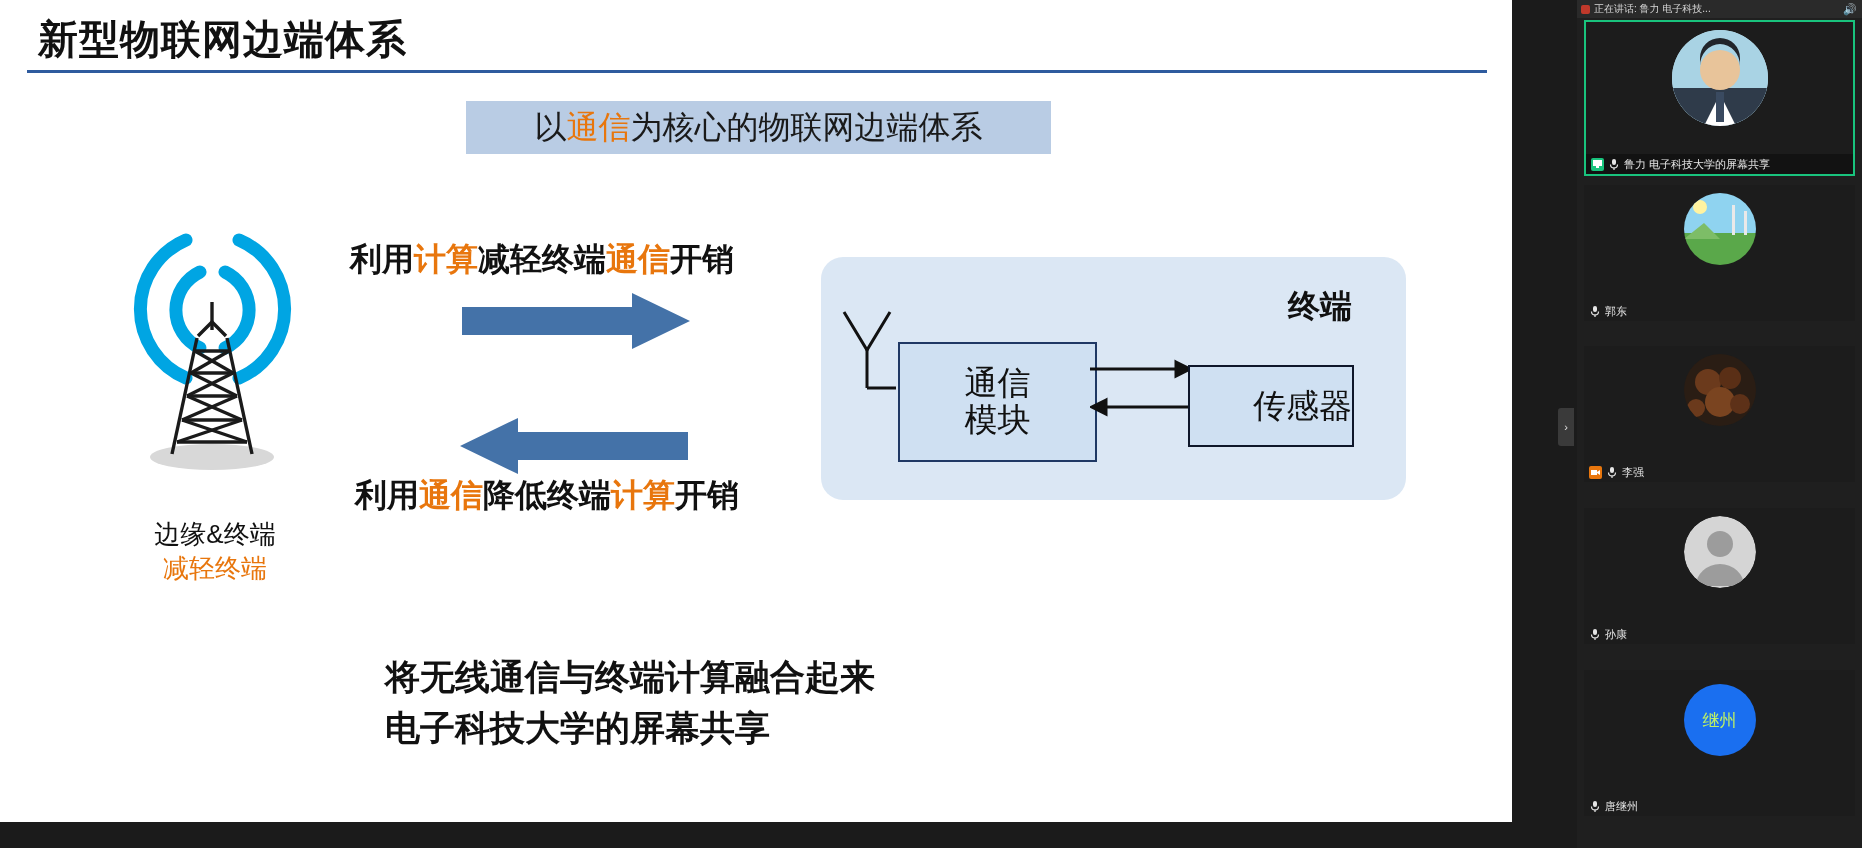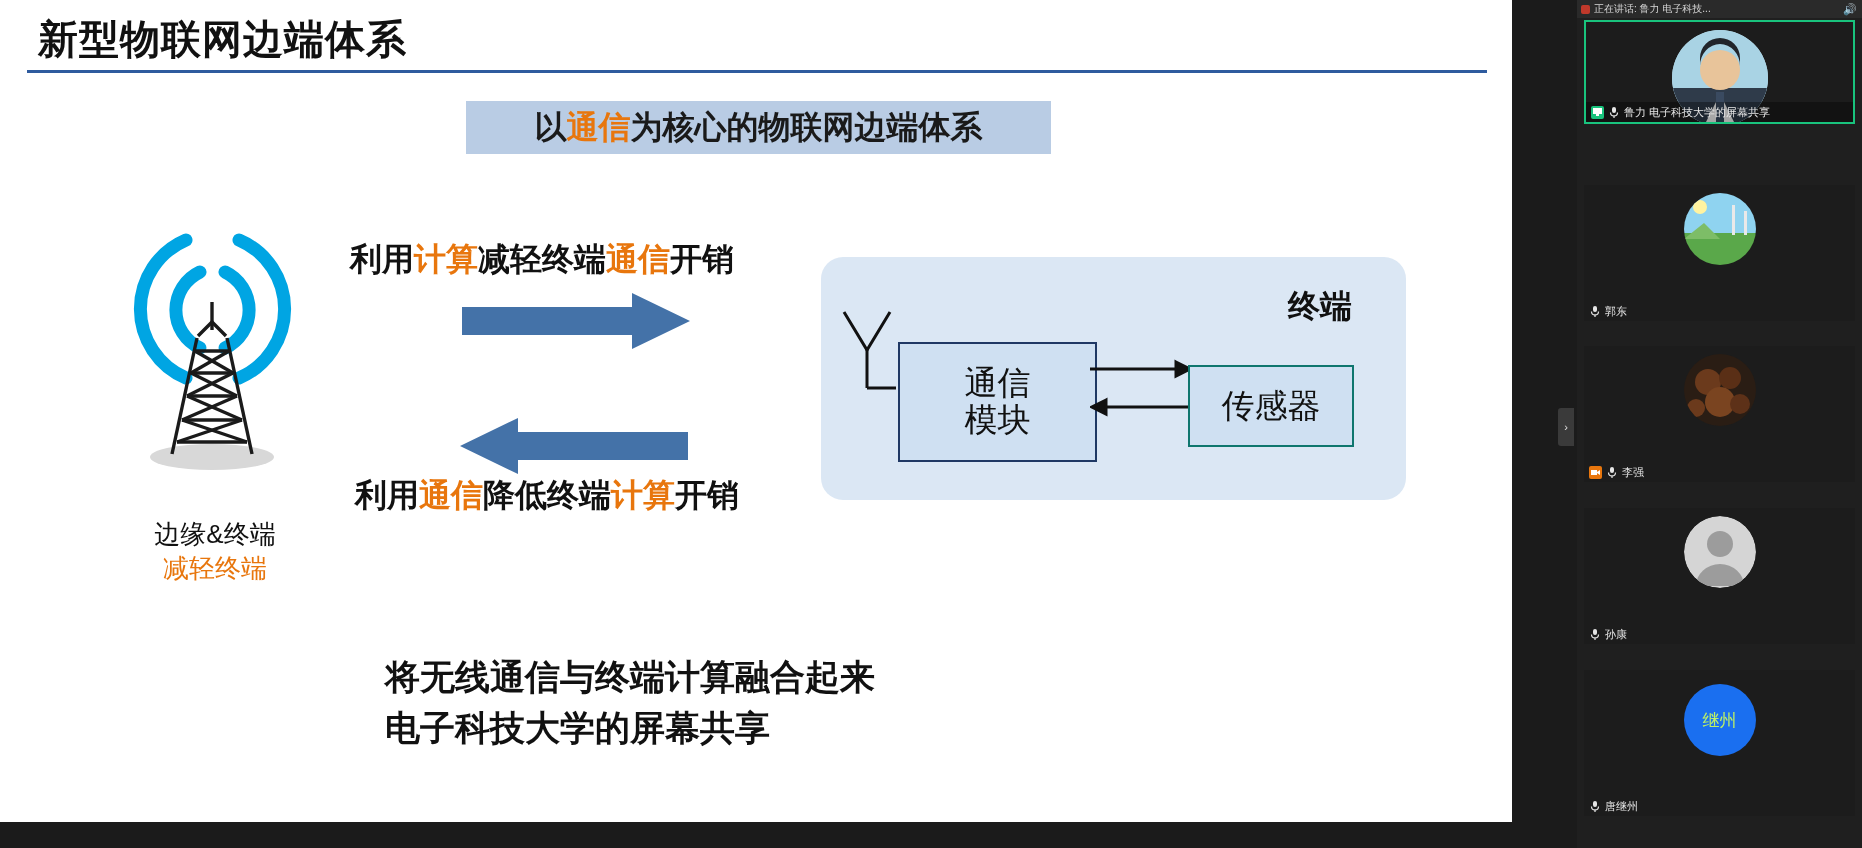--- a/index.html
+++ b/index.html
@@ -60,21 +60,21 @@
     top: 101px;
     width: 585px;
     height: 53px;
     background: #b9cce4;
     display: flex;
     align-items: center;
     justify-content: center;
   }
   .banner-text {
     font-size: 32px;
-    font-weight: bold;
+    font-weight: normal;
     color: #1a1a1a;
     white-space: nowrap;
   }
   .hl-orange { color: #e8760d; }
 
   
   .tower-wrap {
     position: absolute;
     left: 100px;
     top: 218px;
@@ -153,24 +153,24 @@
     line-height: 1.12;
     text-align: center;
   }
   .box-sensor {
     position: absolute;
     left: 1188px;
     top: 365px;
     width: 162px;
     height: 78px;
     background: #cfe0f2;
-    border: 2px solid #0f766e;
-    display: flex;
-    align-items: center;
-    justify-content: center;
+    border: 2px solid #0f172a;
+    display: flex;
+    align-items: center;
+    justify-content: flex-end;
   }
   .box-sensor .lbl {
     font-size: 33px;
     color: #111111;
   }
   .ant-icon {
     position: absolute;
     left: 838px;
     top: 310px;
   }
@@ -444,21 +444,21 @@
   <div class="collapse-handle">›</div>
 
   <div id="right-panel"></div>
 
   <div class="speaker-bar">
     <span class="mic-dot"></span>
     <span class="spk-text">正在讲话: 鲁力 电子科技...</span>
     <span class="spk-vol">🔊</span>
   </div>
 
-  <div class="tile active" style="top:20px; height:104px;">
+  <div class="tile active" style="top:20px; height:156px;">
     <div class="tile-avatar" style="top:8px; width:96px; height:96px; background:#b8dbe8;">
       <svg width="96" height="96" viewBox="0 0 96 96" xmlns="http://www.w3.org/2000/svg">
         <rect width="96" height="96" fill="#a9d3e4"></rect>
         <rect x="0" y="58" width="96" height="38" fill="#2f3b4a"></rect>
         <path d="M32 96 L48 64 L64 96 Z" fill="#ffffff"></path>
         <rect x="44" y="62" width="8" height="30" fill="#3a4a60"></rect>
         <circle cx="48" cy="40" r="20" fill="#e8c49a"></circle>
         <path d="M28 36 A20 22 0 0 1 68 36 L68 28 A20 20 0 0 0 28 28 Z" fill="#22252b"></path>
       </svg>
     </div>

